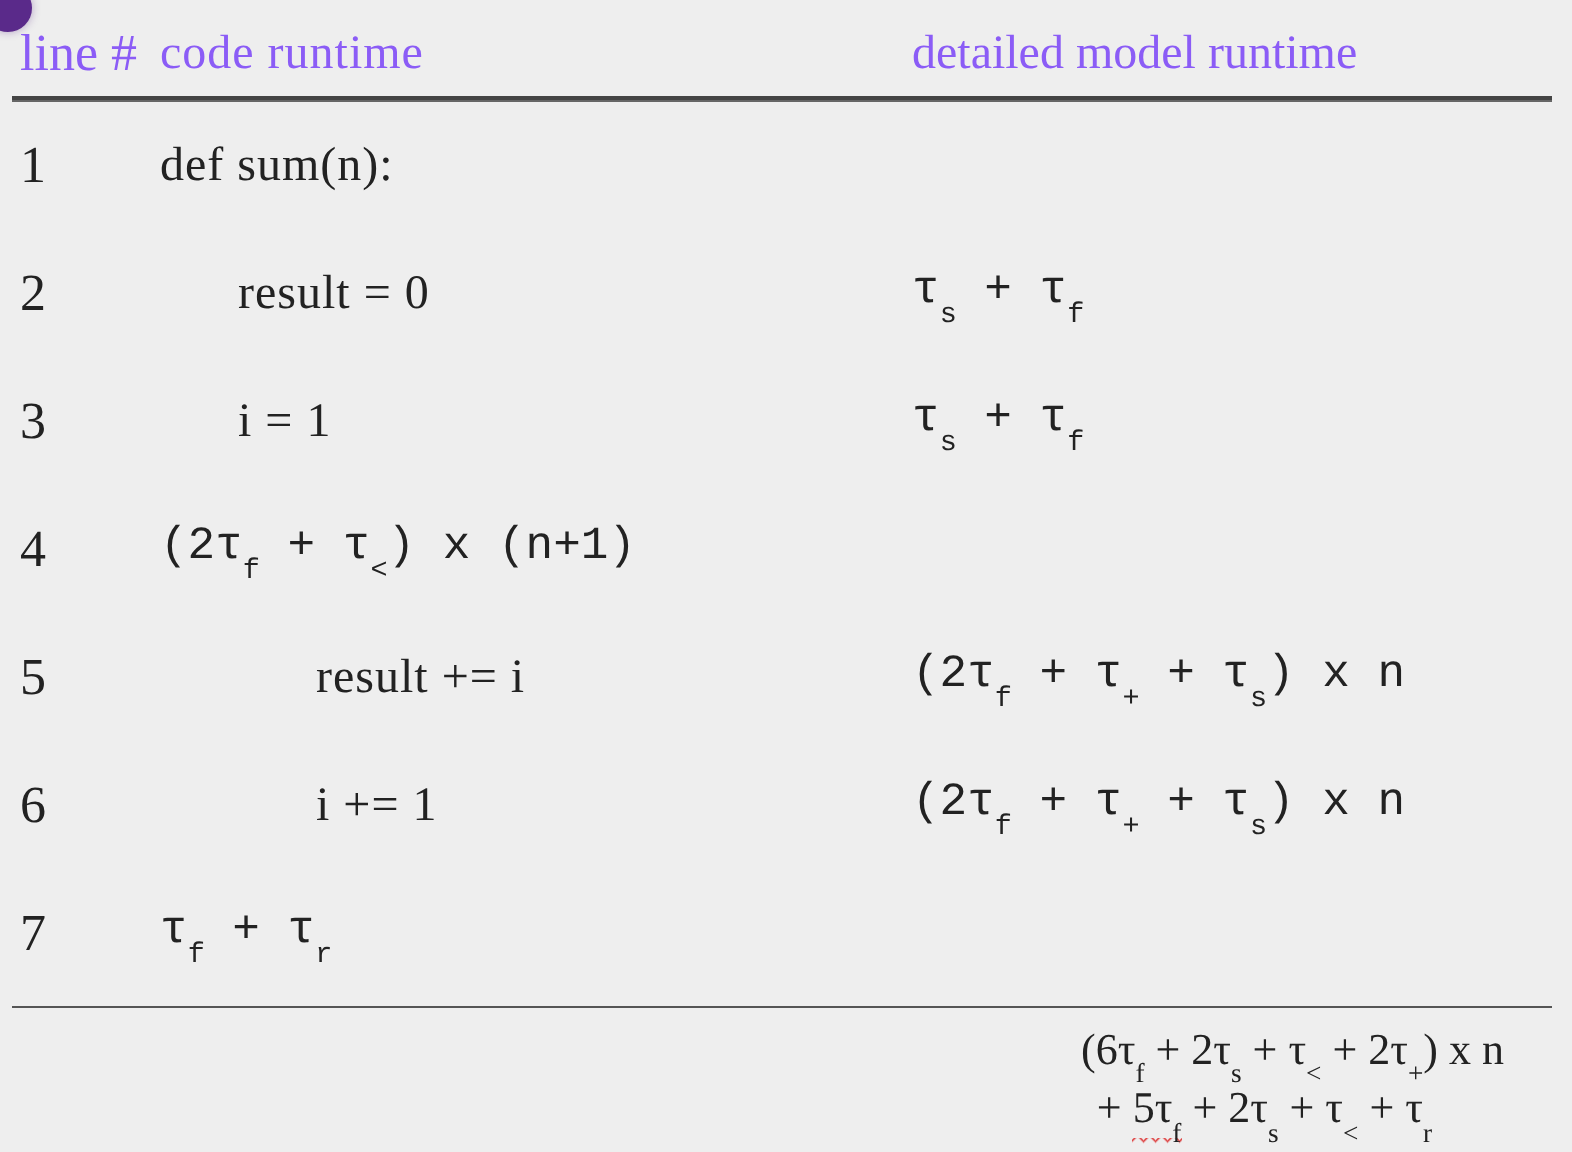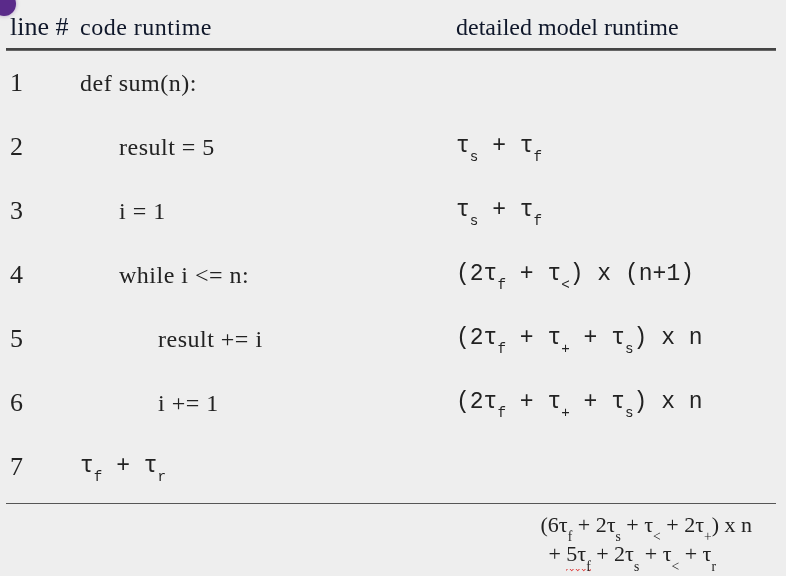--- a/index.html
+++ b/index.html
@@ -28,21 +28,21 @@
     background: #5a2a8a;
     box-shadow: 0 0 4px rgba(90,42,138,0.4);
   }
   .hdr-row, .code-row, .total-row {
     display: flex;
     align-items: center;
     padding: 6px 0 6px 0;
   }
   .hdr-row {
     font-size: 24px;
-    color: #0f172a;
+    color: #8b5cf6;
     border-bottom: 2px solid #444;
     padding-top: 8px;
     padding-bottom: 6px;
   }
   .body {
     border-top: 1px solid #666;
   }
   .code-row {
     font-size: 24px;
     min-height: 52px;
@@ -119,31 +119,30 @@
   </div>
 
   <div class="body" id="table-body">
       <div class="code-row">
         <div class="col-line">1</div>
         <div class="col-code">def sum(n):</div>
         <div class="col-runtime"></div>
       </div>
       <div class="code-row">
         <div class="col-line">2</div>
-        <div class="col-code">      result = 5</div>
+        <div class="col-code">      result = 0</div>
         <div class="col-runtime">τ<sub>s</sub> + τ<sub>f</sub></div>
       </div>
       <div class="code-row">
         <div class="col-line">3</div>
         <div class="col-code">      i = 1</div>
         <div class="col-runtime">τ<sub>s</sub> + τ<sub>f</sub></div>
       </div>
       <div class="code-row">
         <div class="col-line">4</div>
-        <div class="col-code">      while i &lt;= n:</div>
         <div class="col-runtime">(2τ<sub>f</sub> + τ<sub>&lt;</sub>) x  (n+1)</div>
       </div>
       <div class="code-row">
         <div class="col-line">5</div>
         <div class="col-code">            result += i</div>
         <div class="col-runtime">(2τ<sub>f</sub> + τ<sub>+</sub> + τ<sub>s</sub>) x n</div>
       </div>
       <div class="code-row">
         <div class="col-line">6</div>
         <div class="col-code">            i += 1</div>

